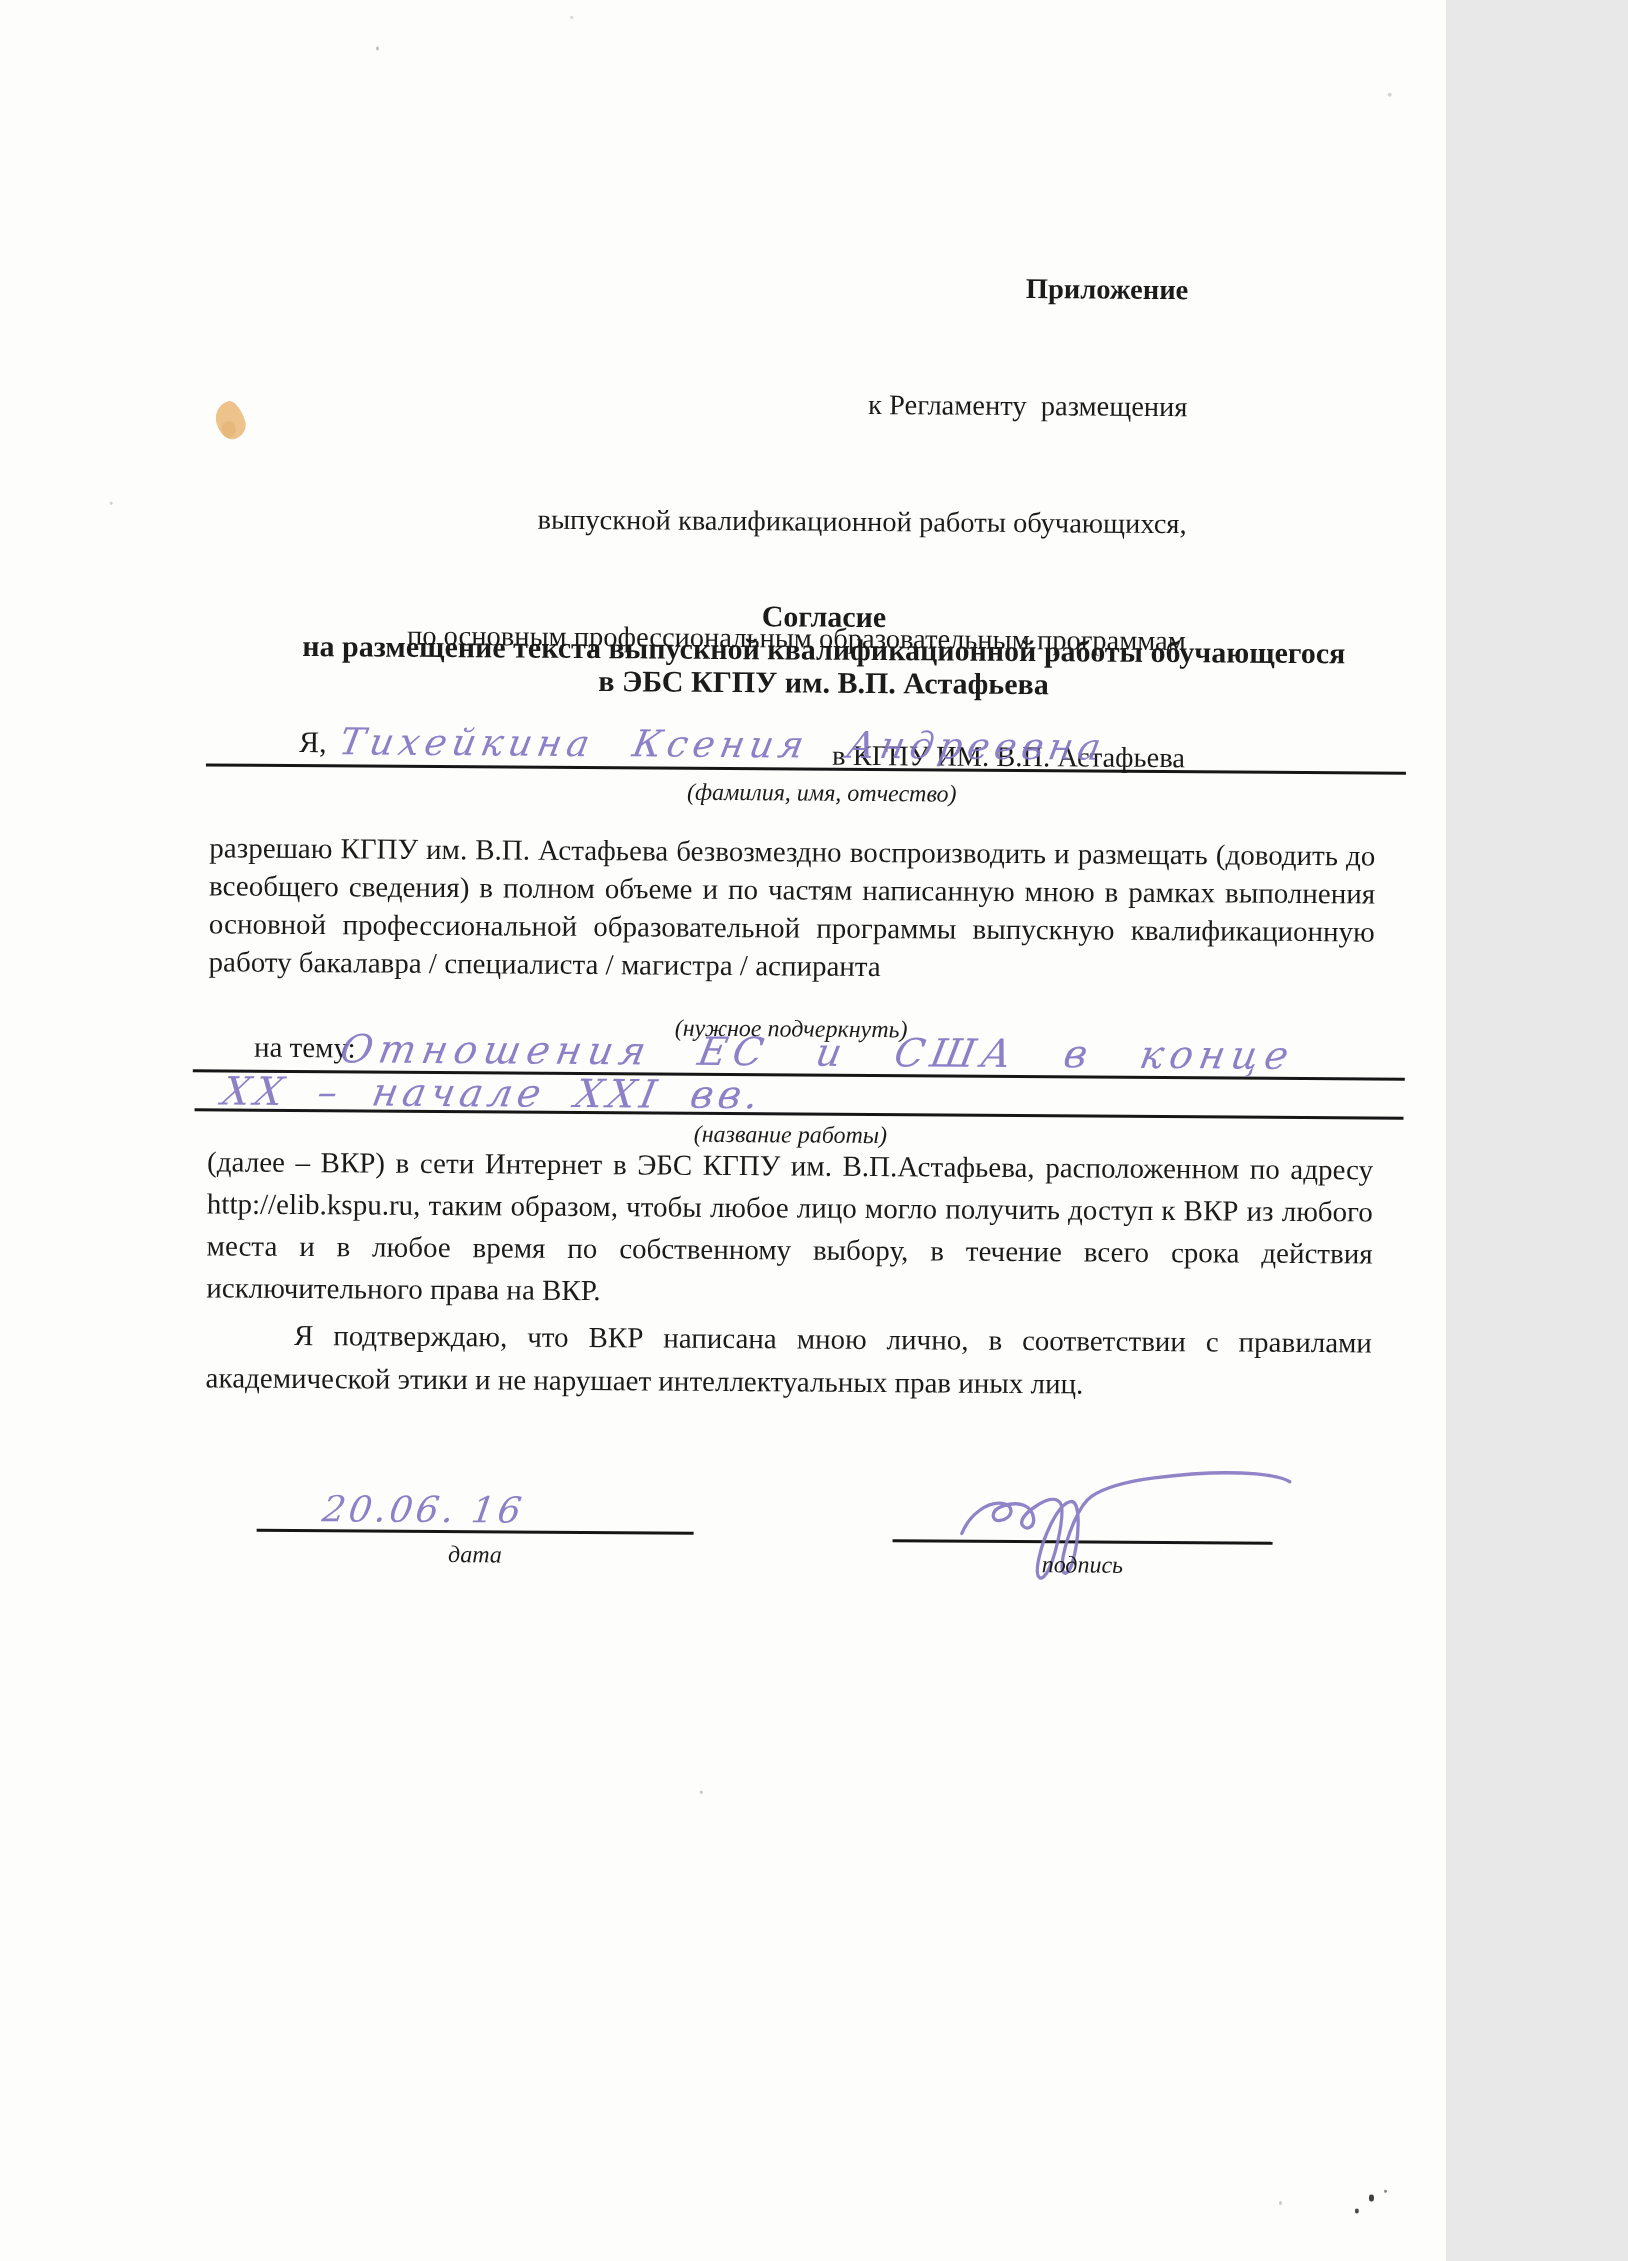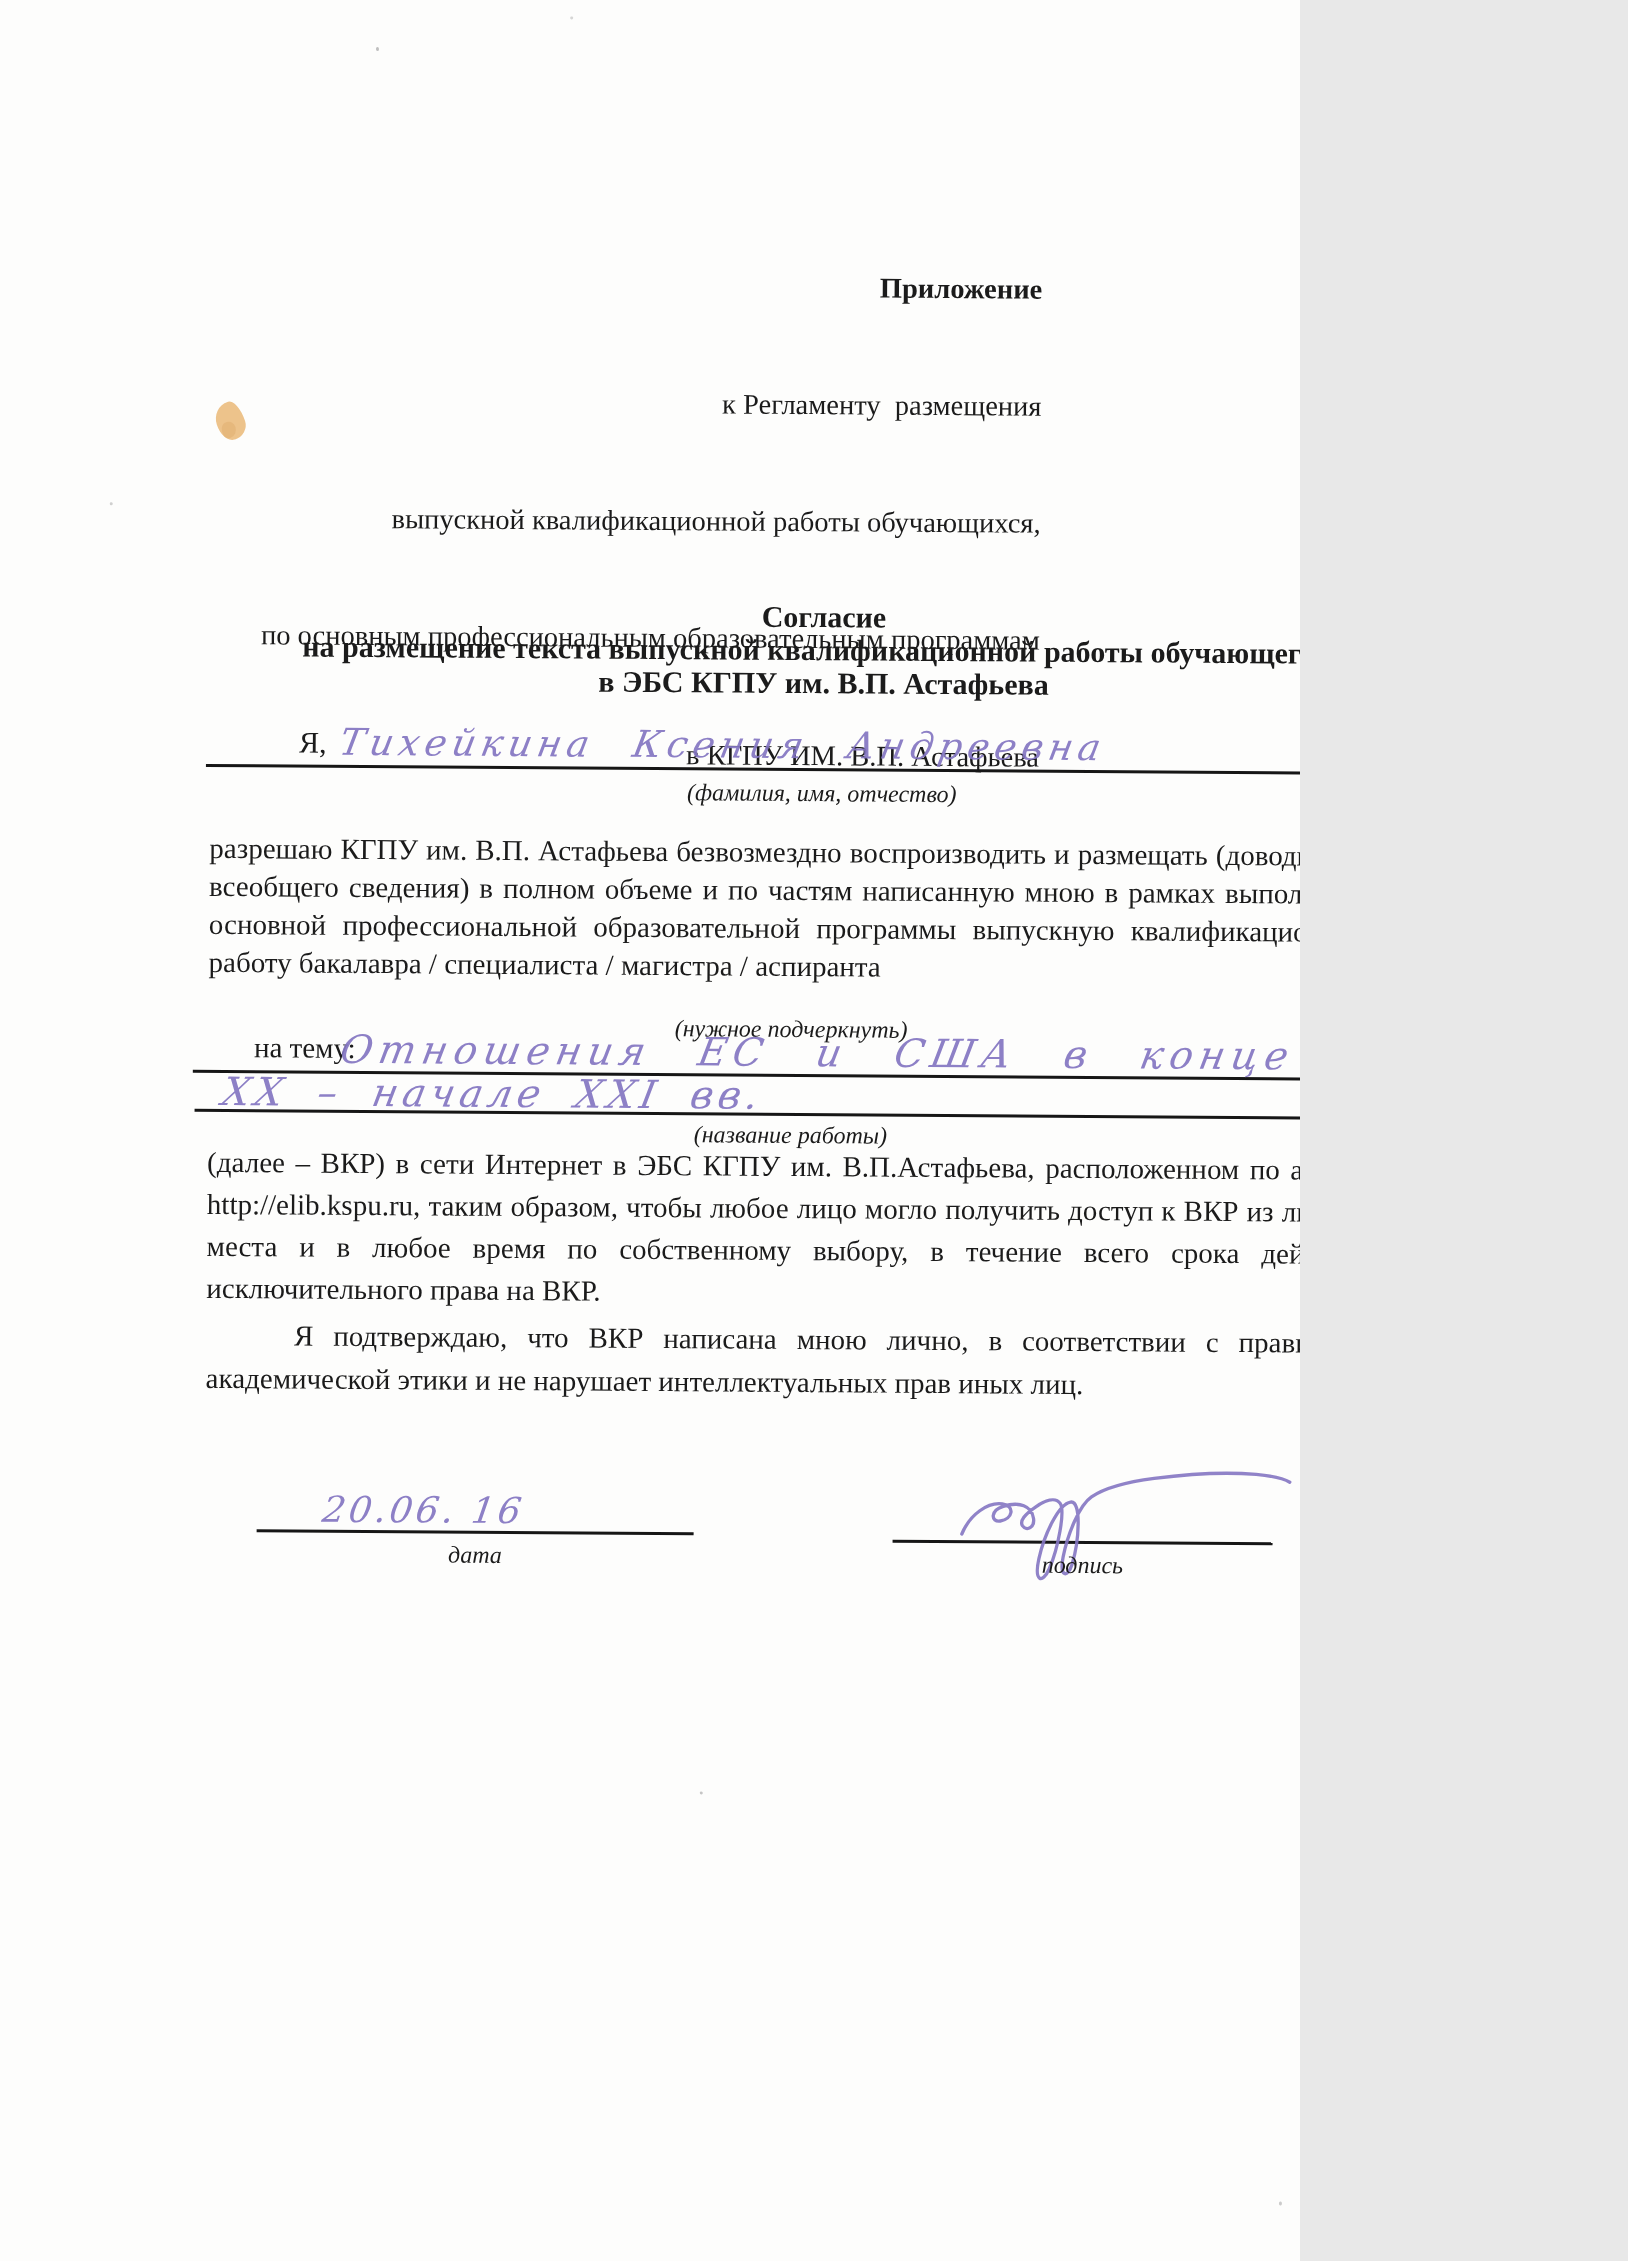--- a/index.html
+++ b/index.html
@@ -5,21 +5,21 @@
   :root {
     --paper: #fdfdfc;
     --ink: #1b1b1b;
     --hand: #8476c2;
     --smudge: #eab56f;
   }
   * { margin:0; padding:0; box-sizing:border-box; }
   html,body { background:#e8e8e8; }
   .page {
     position:relative;
-    width:1300px; height:2261px;
+    width:1446px; height:2261px;
     background:var(--paper);
     overflow:hidden;
     font-family:"Liberation Serif", serif;
     color:var(--ink);
   }
   .scan { position:absolute; inset:0; transform:rotate(0.4deg); transform-origin:50% 40%; }
 
   
   .header { position:absolute; top:189px; right:262px; text-align:right;
             font-size:28.5px; line-height:39px; white-space:pre; }

